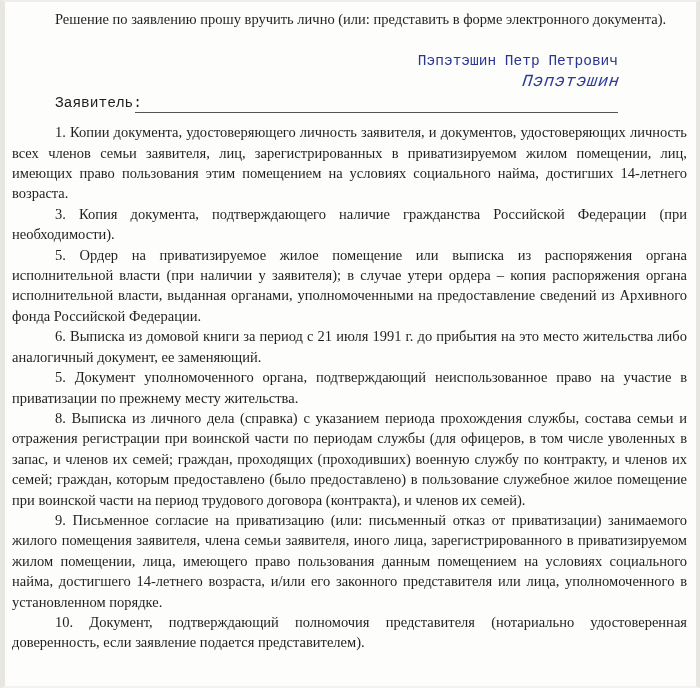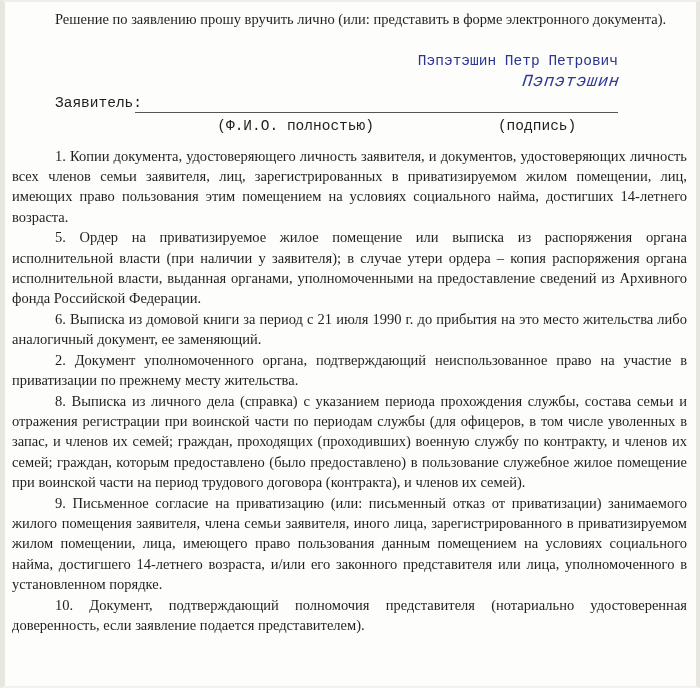--- a/index.html
+++ b/index.html
@@ -96,30 +96,24 @@
   <p class="para indent">Решение по заявлению прошу вручить лично (или: представить в форме электронного документа).</p>
 
   <div class="sig-block">
     <div class="sig-row top">
       <div class="sig-label">Заявитель:</div>
       <div class="sig-fields">
         <div class="sig-name">Пэпэтэшин Петр Петрович</div>
         <div class="sig-sign">Пэпэтэшин</div>
       </div>
     </div>
-    <div class="sig-row captions">
-      <div class="sig-label"></div>
-      <div class="sig-fields">
-        <div class="sig-name cap">(Ф.И.О. полностью)</div>
-        <div class="sig-sign cap">(подпись)</div>
-      </div>
-    </div>
   </div>
 
   <p class="para indent">1. Копии документа, удостоверяющего личность заявителя, и документов, удостоверяющих личность всех членов семьи заявителя, лиц, зарегистрированных в приватизируемом жилом помещении, лиц, имеющих право пользования этим помещением на условиях социального найма, достигших 14-летнего возраста.</p>
+  <p class="para indent">3. Копия документа, подтверждающего наличие гражданства Российской Федерации (при необходимости).</p>
   <p class="para indent">5. Ордер на приватизируемое жилое помещение или выписка из распоряжения органа исполнительной власти (при наличии у заявителя); в случае утери ордера – копия распоряжения органа исполнительной власти, выданная органами, уполномоченными на предоставление сведений из Архивного фонда Российской Федерации.</p>
-  <p class="para indent">6. Выписка из домовой книги за период с 21 июля 1990 г. до прибытия на это место жительства либо аналогичный документ, ее заменяющий.</p>
-  <p class="para indent">2. Документ уполномоченного органа, подтверждающий неиспользованное право на участие в приватизации по прежнему месту жительства.</p>
+  <p class="para indent">6. Выписка из домовой книги за период с 21 июля 1991 г. до прибытия на это место жительства либо аналогичный документ, ее заменяющий.</p>
+  <p class="para indent">5. Документ уполномоченного органа, подтверждающий неиспользованное право на участие в приватизации по прежнему месту жительства.</p>
   <p class="para indent">8. Выписка из личного дела (справка) с указанием периода прохождения службы, состава семьи и отражения регистрации при воинской части по периодам службы (для офицеров, в том числе уволенных в запас, и членов их семей; граждан, проходящих (проходивших) военную службу по контракту, и членов их семей; граждан, которым предоставлено (было предоставлено) в пользование служебное жилое помещение при воинской части на период трудового договора (контракта), и членов их семей).</p>
   <p class="para indent">9. Письменное согласие на приватизацию (или: письменный отказ от приватизации) занимаемого жилого помещения заявителя, члена семьи заявителя, иного лица, зарегистрированного в приватизируемом жилом помещении, лица, имеющего право пользования данным помещением на условиях социального найма, достигшего 14-летнего возраста, и/или его законного представителя или лица, уполномоченного в установленном порядке.</p>
   <p class="para indent">10. Документ, подтверждающий полномочия представителя (нотариально удостоверенная доверенность, если заявление подается представителем).</p>
 
 </div>
 
 </body></html>

